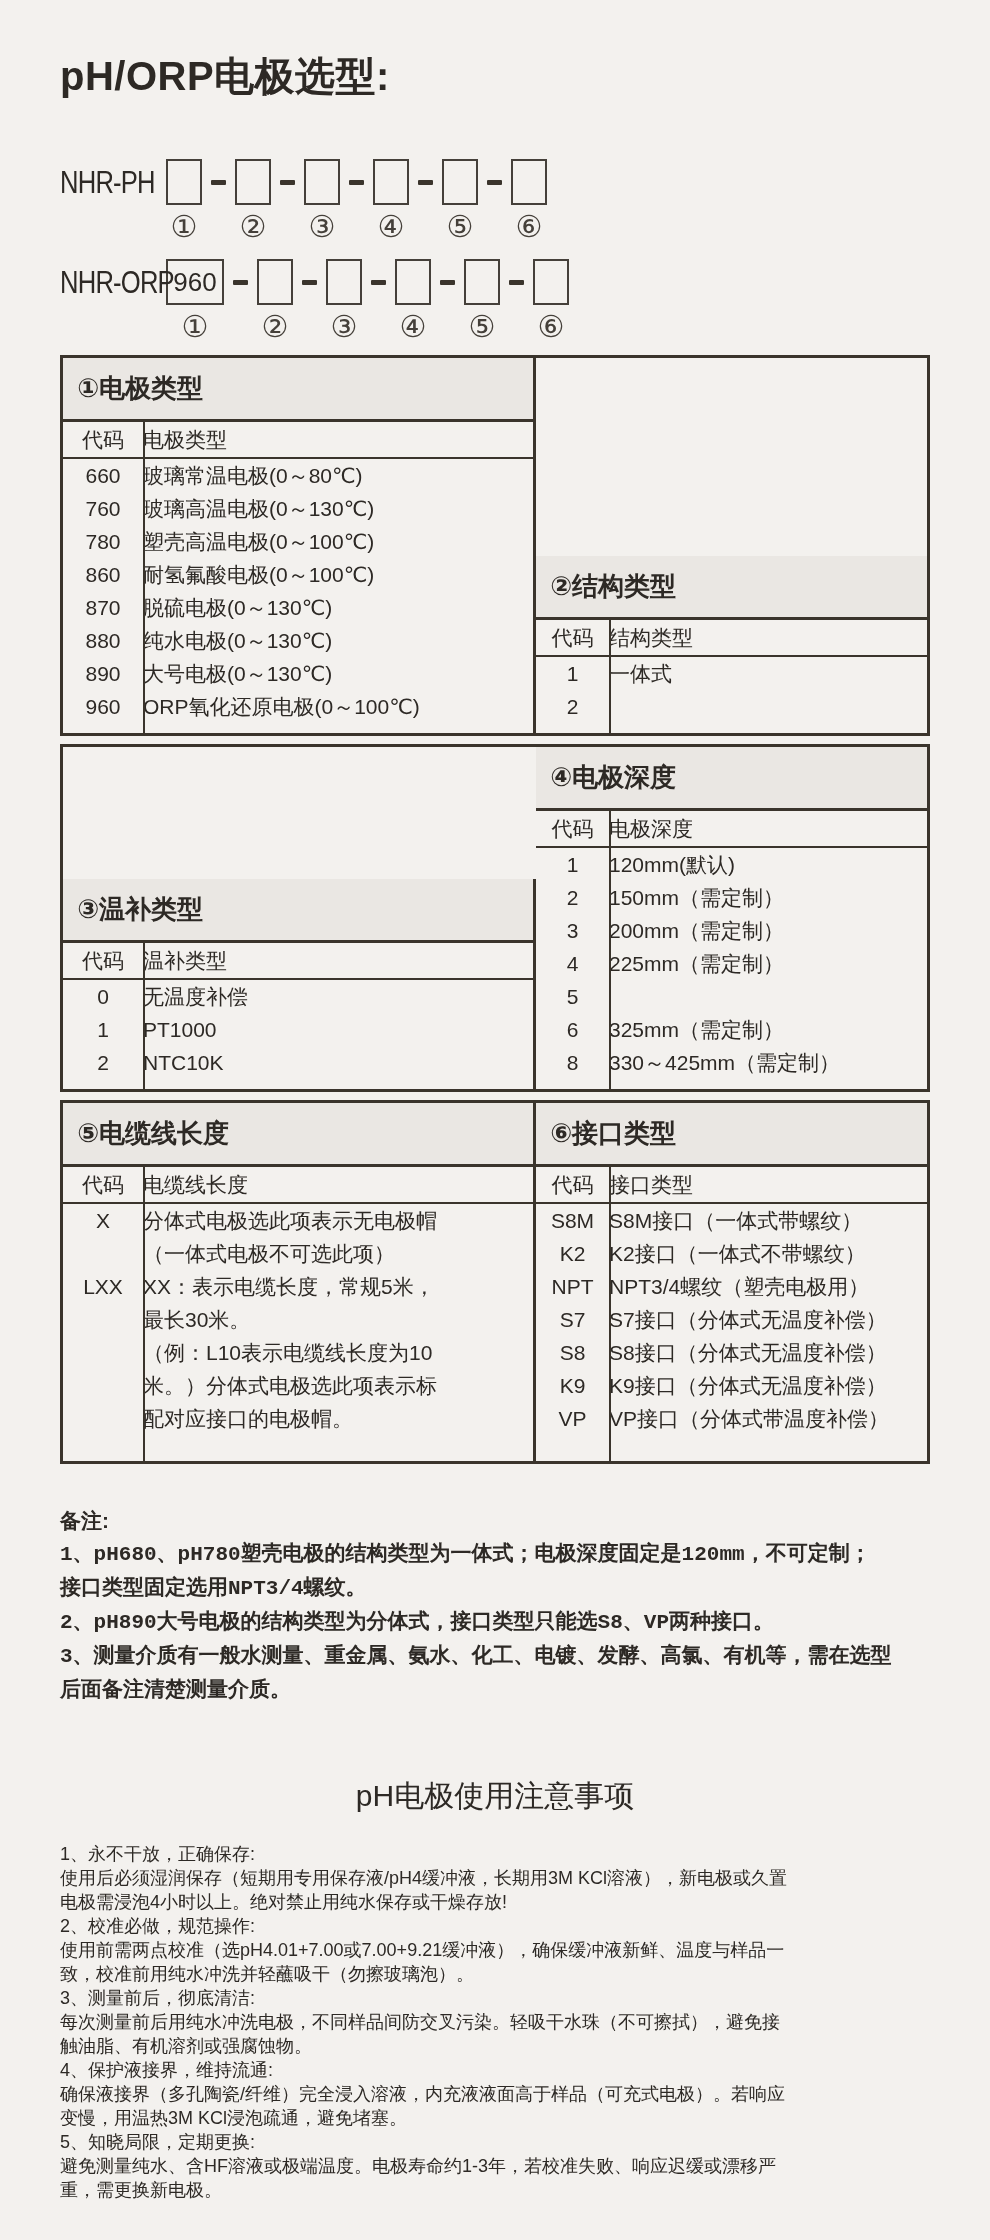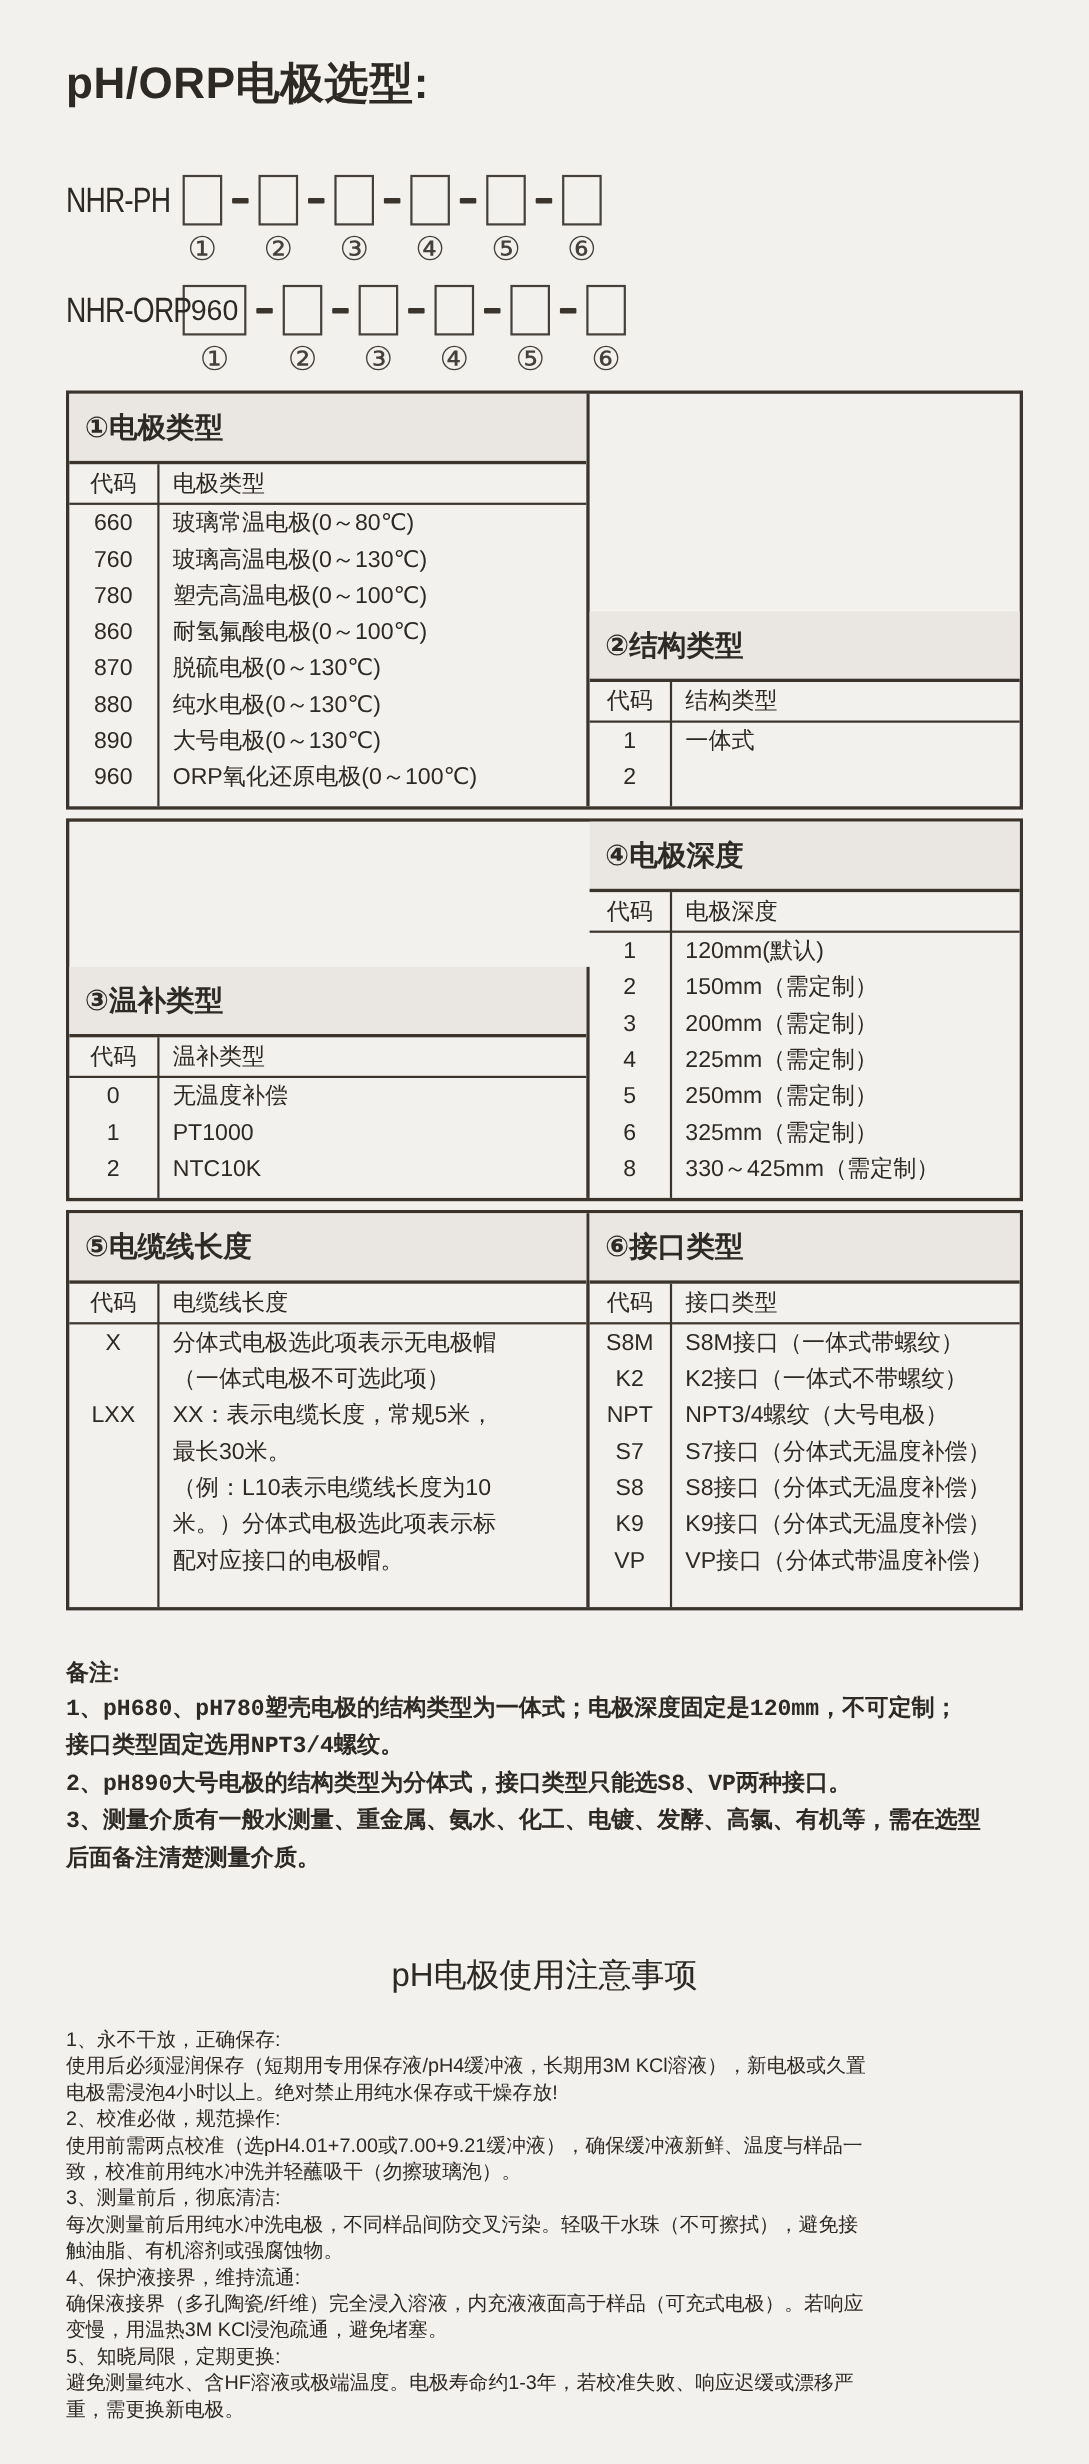--- a/index.html
+++ b/index.html
@@ -56,21 +56,21 @@
   .sec-body { position:relative; flex:1; padding-bottom:10px; }
   .seltable.t3 .sec-body { padding-bottom:26px; }
   .vline { position:absolute; top:0; bottom:0; width:2px; background:#3a342c; }
   .sec-left .vline { left:80px; }
   .sec-right .vline { left:73px; }
   .srow { display:flex; font-size:21px; line-height:33px; }
   .srow.subhead { border-bottom:2px solid #3a342c; line-height:35px; }
   .code { text-align:center; flex-shrink:0; }
   .sec-left .code { width:80px; }
   .sec-right .code { width:73px; }
-  .desc { flex:1; padding-left:14px; padding-right:6px; white-space:pre-line; }
+  .desc { flex:1; padding-right:6px; white-space:pre-line; }
 
   
   .notes { margin-top:40px; font-weight:700; font-size:21px; line-height:34px; }
   .notes-heading { }
   .notes-text { white-space:pre-line;font-family:Liberation Mono, monospace; }
 
   
   .care-title { margin-top:72px; text-align:center; font-size:30px; line-height:32px; font-weight:400; }
   .care-text { margin-top:30px; font-size:18px; line-height:24px; white-space:pre-line; }
 </style>
@@ -255,21 +255,20 @@
         <div class="srow">
             <span class="code">3</span>
             <span class="desc">200mm（需定制）</span>
           </div>
         <div class="srow">
             <span class="code">4</span>
             <span class="desc">225mm（需定制）</span>
           </div>
         <div class="srow">
             <span class="code">5</span>
-            <span class="desc">250mm（需定制）</span>
           </div>
         <div class="srow">
             <span class="code">6</span>
             <span class="desc">325mm（需定制）</span>
           </div>
         <div class="srow">
             <span class="code">8</span>
             <span class="desc">330～425mm（需定制）</span>
           </div>
       </div>
@@ -311,21 +310,21 @@
         <div class="srow">
             <span class="code">S8M</span>
             <span class="desc">S8M接口（一体式带螺纹）</span>
           </div>
         <div class="srow">
             <span class="code">K2</span>
             <span class="desc">K2接口（一体式不带螺纹）</span>
           </div>
         <div class="srow">
             <span class="code">NPT</span>
-            <span class="desc">NPT3/4螺纹（大号电极）</span>
+            <span class="desc">NPT3/4螺纹（塑壳电极用）</span>
           </div>
         <div class="srow">
             <span class="code">S7</span>
             <span class="desc">S7接口（分体式无温度补偿）</span>
           </div>
         <div class="srow">
             <span class="code">S8</span>
             <span class="desc">S8接口（分体式无温度补偿）</span>
           </div>
         <div class="srow">

